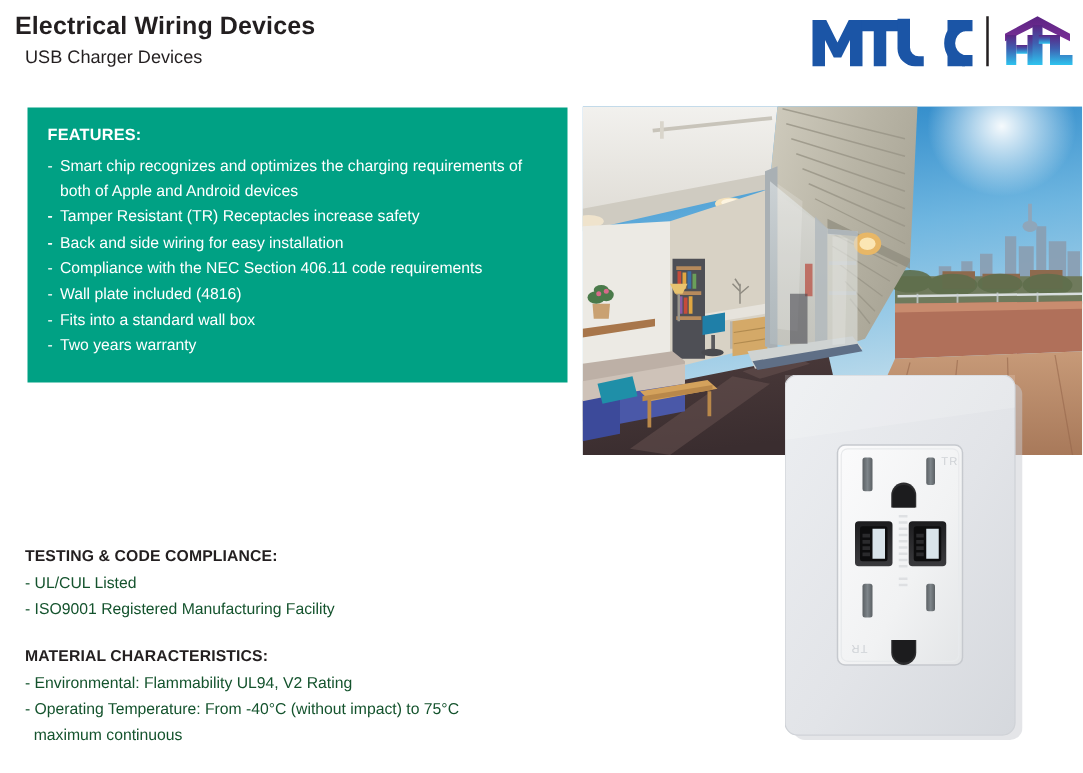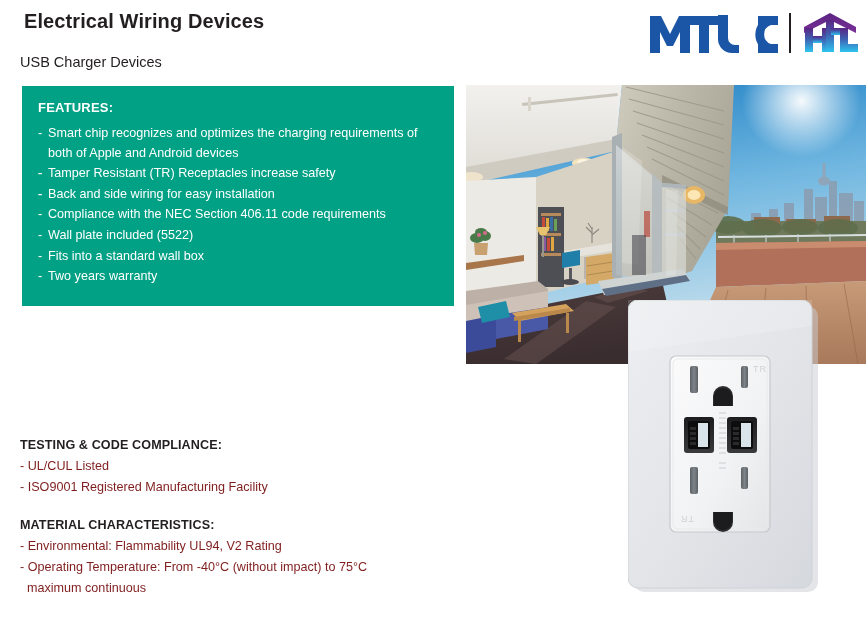--- a/index.html
+++ b/index.html
@@ -6,26 +6,26 @@
   body{
     width:866px;height:618px;
     background:#ffffff;
     font-family:"Liberation Sans","DejaVu Sans",sans-serif;
     overflow:hidden;position:relative;
   }
   .page{position:relative;width:866px;height:618px;}
 
   
   .hdr-title{
-    position:absolute;left:24px;top:10px;
+    position:absolute;left:12px;top:10px;
     font-size:20px;font-weight:bold;color:#231f20;
     letter-spacing:.1px;
   }
   .hdr-sub{
-    position:absolute;left:20px;top:54px;
+    position:absolute;left:20px;top:38px;
     font-size:14.5px;color:#231f20;font-weight:400;
   }
 
   
   .logo{position:absolute;left:648px;top:6px;width:212px;height:50px;}
   .logo svg{display:block;}
 
   
   .features{
     position:absolute;left:22px;top:86px;
@@ -54,21 +54,21 @@
   }
   .photo svg{display:block;}
 
   
   .block{position:absolute;left:20px;}
   .block h3{
     margin:0 0 6px 0;font-size:12.6px;font-weight:bold;color:#231f20;
     letter-spacing:.1px;
   }
   .block p{
-    margin:0 0 4px 0;font-size:12.6px;color:#7f1d1d;line-height:17px;
+    margin:0 0 4px 0;font-size:12.6px;color:#14532d;line-height:17px;
   }
   #testing{top:438px;}
   #material{top:518px;}
   .cont-line{padding-left:7px;}
 
   
   .product{position:absolute;left:628px;top:300px;width:190px;height:352px;}
   .product svg{display:block;}
 </style>
 </head>
@@ -136,21 +136,21 @@
 
   <div class="features">
     <div class="feat-head">FEATURES:</div>
     <ul class="feat-list">
       <li><span class="dash">-</span><span>Smart chip recognizes and optimizes the charging requirements of both of Apple and Android devices</span></li>
       <li class="justify"><span class="dash">-</span></li>
       <li><span class="dash">-</span><span>Tamper Resistant (TR) Receptacles increase safety</span></li>
       <li><span class="dash">-</span></li>
       <li><span class="dash">-</span><span>Back and side wiring for easy installation</span></li>
       <li><span class="dash">-</span><span>Compliance with the NEC Section 406.11 code requirements</span></li>
-      <li><span class="dash">-</span><span>Wall plate included (5522)</span></li>
+      <li><span class="dash">-</span><span>Wall plate included (4816)</span></li>
       <li><span class="dash">-</span><span>Fits into a standard wall box</span></li>
       <li><span class="dash">-</span><span>Two years warranty</span></li>
     </ul>
   </div>
 
   <div class="photo">
     <svg width="400" height="279" viewBox="0 0 400 279" xmlns="http://www.w3.org/2000/svg">
       <defs>
         <linearGradient id="sky" x1="0" y1="0" x2="0.2" y2="1">
           <stop offset="0%" stop-color="#1e7fc4"></stop>

